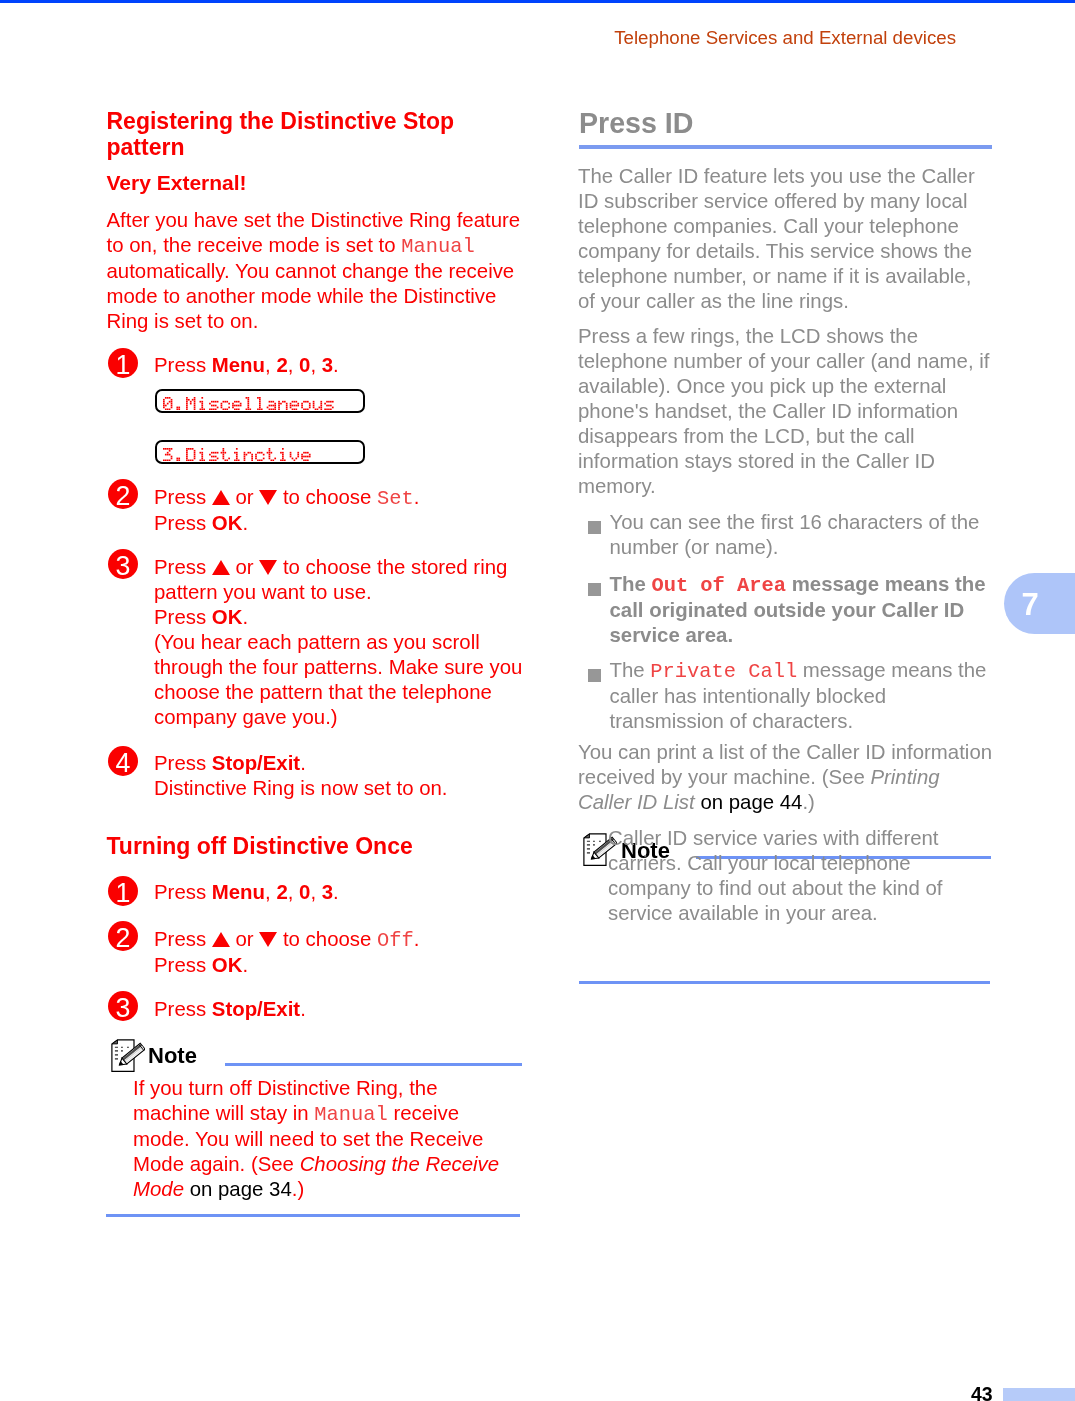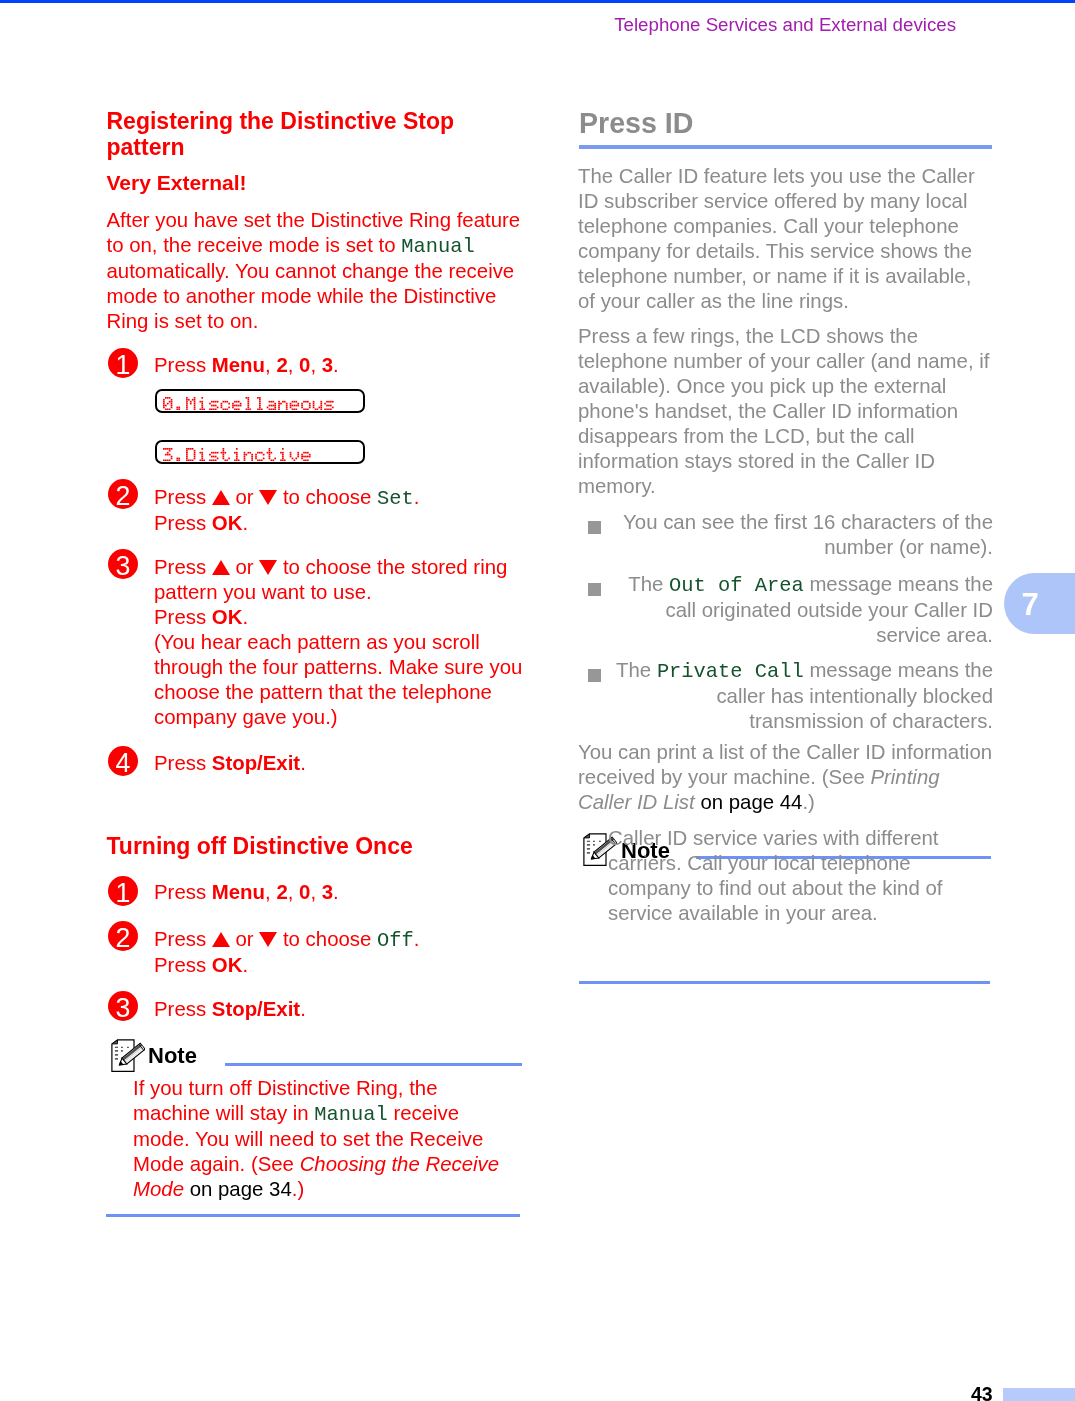--- a/index.html
+++ b/index.html
@@ -1,47 +1,47 @@
 <!DOCTYPE html>
 <html><head>
 <meta charset="utf-8">
 <style>
   html,body{margin:0;padding:0;}
   body{width:1075px;height:1401px;background:#ffffff;
        font-family:"Liberation Sans",sans-serif;position:relative;overflow:hidden;
        -webkit-font-smoothing:antialiased;}
   .topbar{position:absolute;left:0;top:0;width:1075px;height:3px;background:#0043fd;}
-  .hdr{position:absolute;left:0;top:14px;width:956px;text-align:right;color:#a21caf;
+  .hdr{position:absolute;left:0;top:27px;width:956px;text-align:right;color:#c2410c;
        font-size:18.7px;}
 
   .col{position:absolute;top:0;}
   .col-left{left:106.5px;width:416px;}
   .col-right{left:578px;width:415px;}
 
   
   .red{color:#fa0000;}
   .grey{color:#8c8c8c;}
 
   h2.sec{font-size:23px;font-weight:bold;line-height:26.4px;margin:0;}
   h3.sub{font-size:21px;font-weight:bold;line-height:24px;margin:0;}
   p.body{font-size:20.4px;line-height:25px;margin:0;}
-  .mono{font-family:"Liberation Mono",monospace;font-size:20.4px;letter-spacing:0px;color:#14532d;}
+  .mono{font-family:"Liberation Mono",monospace;font-size:20.4px;letter-spacing:0px;color:#ef4444;}
   .circ{width:30px;height:30px;border-radius:50%;background:#fa0000;
         color:#fff;font-size:26.8px;font-weight:normal;line-height:35px;text-align:center;
         font-family:"Liberation Sans",sans-serif;}
   .steptxt{font-size:20.4px;line-height:25px;color:#fa0000;}
 
   
   .lcd{position:absolute;border:2.2px solid #000;border-radius:7px;background:#fff;
        box-sizing:border-box;}
   .lcd svg{display:block;}
   svg[data-name=note-pencil-icon]{overflow:hidden;display:block;}
 
   
-  .bul{position:relative;text-align:right;}
+  .bul{position:relative;}
   .bulsq{position:absolute;width:12.5px;height:12.5px;background:#979797;}
   .bultxt{margin-left:31.5px;}
 
   
   .note-rule{position:absolute;height:2.6px;background:#6e93f5;}
   .note-title{position:absolute;font-size:22px;font-weight:bold;color:#000;line-height:26px;}
 
   .tab7{position:absolute;left:1004px;top:573px;width:71px;height:61px;background:#aec5f9;
         border-radius:30.5px 0 0 30.5px;color:#fff;font-size:31px;font-weight:bold;
         line-height:63px;text-align:center;padding-right:19px;box-sizing:border-box;}
@@ -65,21 +65,21 @@
   <p class="body red abs" style="left:0;top:208px;width:420px;" data-name="left-intro-paragraph" id="left-intro"><span data-name="text-run">After you have set the Distinctive Ring feature to on, the receive mode is set to </span><span class="mono" data-name="lcd-term">Manual</span><span data-name="text-run"> automatically. You cannot change the receive mode to another mode while the Distinctive Ring is set to on.</span></p>
 
   <div id="left-steps" data-name="left-step-list">
       <div class="circ abs" data-name="step-number-badge" style="left: 1.5px; top: 348px;">1</div>
       <div class="steptxt abs" data-name="step-text" style="left: 47.5px; top: 353px; width: 369px;"><span data-name="text-run">Press </span><span data-name="bold-run" style="font-weight: bold;">Menu</span><span data-name="text-run">, </span><span data-name="bold-run" style="font-weight: bold;">2</span><span data-name="text-run">, </span><span data-name="bold-run" style="font-weight: bold;">0</span><span data-name="text-run">, </span><span data-name="bold-run" style="font-weight: bold;">3</span><span data-name="text-run">.</span></div>
       <div class="circ abs" data-name="step-number-badge" style="left: 1.5px; top: 479px;">2</div>
       <div class="steptxt abs" data-name="step-text" style="left: 47.5px; top: 485px; width: 369px;"><span data-name="text-run">Press </span><span class="tri-up" data-name="arrow-up-icon"></span><span data-name="text-run"> or </span><span class="tri-down" data-name="arrow-down-icon"></span><span data-name="text-run"> to choose </span><span class="mono" data-name="lcd-term">Set</span><span data-name="text-run">.</span><br data-name="line-break"><span data-name="text-run">Press </span><span data-name="bold-run" style="font-weight: bold;">OK</span><span data-name="text-run">.</span></div>
       <div class="circ abs" data-name="step-number-badge" style="left: 1.5px; top: 549px;">3</div>
       <div class="steptxt abs" data-name="step-text" style="left: 47.5px; top: 555px; width: 369px;"><span data-name="text-run">Press </span><span class="tri-up" data-name="arrow-up-icon"></span><span data-name="text-run"> or </span><span class="tri-down" data-name="arrow-down-icon"></span><span data-name="text-run"> to choose the stored ring pattern you want to use.</span><br data-name="line-break"><span data-name="text-run">Press </span><span data-name="bold-run" style="font-weight: bold;">OK</span><span data-name="text-run">.</span><br data-name="line-break"><span data-name="text-run">(You hear each pattern as you scroll through the four patterns. Make sure you choose the pattern that the telephone company gave you.)</span></div>
       <div class="circ abs" data-name="step-number-badge" style="left: 1.5px; top: 746px;">4</div>
-      <div class="steptxt abs" data-name="step-text" style="left: 47.5px; top: 751px; width: 369px;"><span data-name="text-run">Press </span><span data-name="bold-run" style="font-weight: bold;">Stop/Exit</span><span data-name="text-run">.</span><br data-name="line-break"></div>
+      <div class="steptxt abs" data-name="step-text" style="left: 47.5px; top: 751px; width: 369px;"><span data-name="text-run">Press </span><span data-name="bold-run" style="font-weight: bold;">Stop/Exit</span><span data-name="text-run">.</span><br data-name="line-break"><span data-name="text-run">Distinctive Ring is now set to on.</span></div>
     </div>
 
   <h2 class="sec red abs" style="left:0;top:833px;" data-name="left-section-heading-2">Turning off Distinctive Once</h2>
 
   <div id="left-steps2" data-name="left-step-list-2">
       <div class="circ abs" data-name="step-number-badge" style="left: 1.5px; top: 876px;">1</div>
       <div class="steptxt abs" data-name="step-text" style="left: 47.5px; top: 880px; width: 369px;"><span data-name="text-run">Press </span><span data-name="bold-run" style="font-weight: bold;">Menu</span><span data-name="text-run">, </span><span data-name="bold-run" style="font-weight: bold;">2</span><span data-name="text-run">, </span><span data-name="bold-run" style="font-weight: bold;">0</span><span data-name="text-run">, </span><span data-name="bold-run" style="font-weight: bold;">3</span><span data-name="text-run">.</span></div>
       <div class="circ abs" data-name="step-number-badge" style="left: 1.5px; top: 921px;">2</div>
       <div class="steptxt abs" data-name="step-text" style="left: 47.5px; top: 927px; width: 369px;"><span data-name="text-run">Press </span><span class="tri-up" data-name="arrow-up-icon"></span><span data-name="text-run"> or </span><span class="tri-down" data-name="arrow-down-icon"></span><span data-name="text-run"> to choose </span><span class="mono" data-name="lcd-term">Off</span><span data-name="text-run">.</span><br data-name="line-break"><span data-name="text-run">Press </span><span data-name="bold-run" style="font-weight: bold;">OK</span><span data-name="text-run">.</span></div>
       <div class="circ abs" data-name="step-number-badge" style="left: 1.5px; top: 991px;">3</div>
@@ -477,21 +477,21 @@
   <div class="abs" style="left:1px;top:145px;width:413px;height:4px;background:#7b9bf0;" data-name="right-heading-rule"></div>
   <p class="body grey abs" style="left:0;top:164px;width:415px;" data-name="right-paragraph-1">The Caller ID feature lets you use the Caller ID subscriber service offered by many local telephone companies. Call your telephone company for details. This service shows the telephone number, or name if it is available, of your caller as the line rings.</p>
   <p class="body grey abs" style="left:0;top:324px;width:415px;" data-name="right-paragraph-2">Press a few rings, the LCD shows the telephone number of your caller (and name, if available). Once you pick up the external phone's handset, the Caller ID information disappears from the LCD, but the call information stays stored in the Caller ID memory.</p>
   <div id="right-bullets" data-name="right-bullet-list">
       <div class="bul abs" data-name="bullet-item" style="left: 0px; top: 510px; width: 415px;">
         <div class="bulsq" data-name="bullet-square-icon" style="left: 10px; top: 11px;"></div>
         <div class="bultxt grey" data-name="bullet-text" style="font-size: 20.4px; line-height: 25px;"><span data-name="text-run">You can see the first 16 characters of the number (or name).</span></div>
       </div>
       <div class="bul abs" data-name="bullet-item" style="left: 0px; top: 572px; width: 415px;">
         <div class="bulsq" data-name="bullet-square-icon" style="left: 10px; top: 11px;"></div>
-        <div class="bultxt grey" data-name="bullet-text" style="font-size: 20.4px; line-height: 25px;"><span data-name="text-run">The </span><span class="mono" data-name="lcd-term">Out of Area</span><span data-name="text-run"> message means the call originated outside your Caller ID service area.</span></div>
+        <div class="bultxt grey" data-name="bullet-text" style="font-size: 20.4px; line-height: 25px; font-weight: bold;"><span data-name="text-run">The </span><span class="mono" data-name="lcd-term">Out of Area</span><span data-name="text-run"> message means the call originated outside your Caller ID service area.</span></div>
       </div>
       <div class="bul abs" data-name="bullet-item" style="left: 0px; top: 658px; width: 415px;">
         <div class="bulsq" data-name="bullet-square-icon" style="left: 10px; top: 11px;"></div>
         <div class="bultxt grey" data-name="bullet-text" style="font-size: 20.4px; line-height: 25px;"><span data-name="text-run">The </span><span class="mono" data-name="lcd-term">Private Call</span><span data-name="text-run"> message means the caller has intentionally blocked transmission of characters.</span></div>
       </div>
     </div>
   <p class="body grey abs" style="left:0;top:740px;width:415px;" data-name="right-paragraph-3" id="right-p3"><span data-name="text-run">You can print a list of the Caller ID information received by your machine. (See </span><span data-name="italic-run" style="font-style: italic;">Printing Caller ID List</span><span data-name="text-run"> </span><span data-name="cross-ref-link" style="color: rgb(0, 0, 0);">on page 44</span><span data-name="text-run">.)</span></p>
   <div id="right-note" data-name="right-note-block">
       <div class="abs" data-name="note-icon-wrap" style="left: 5px; top: 833px;">
         <svg viewBox="3 3 33.6 33.6" width="33.6" height="33.6" data-name="note-pencil-icon">

